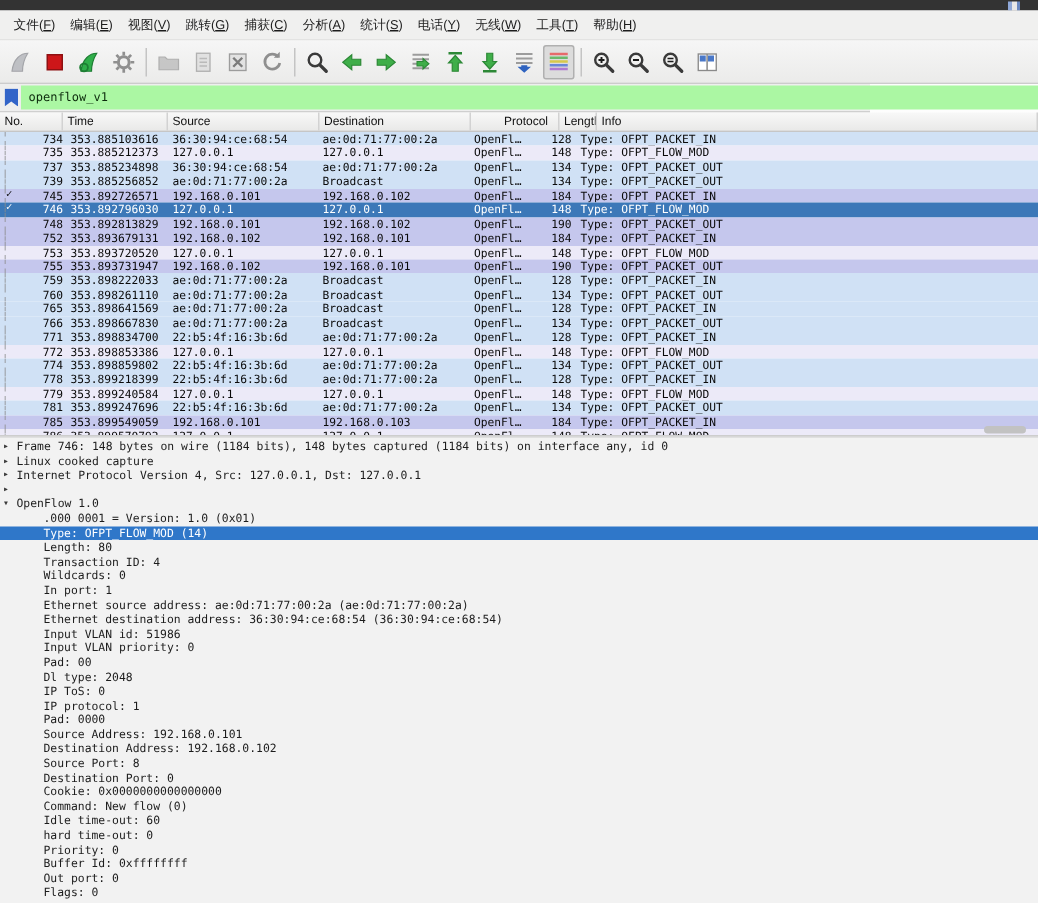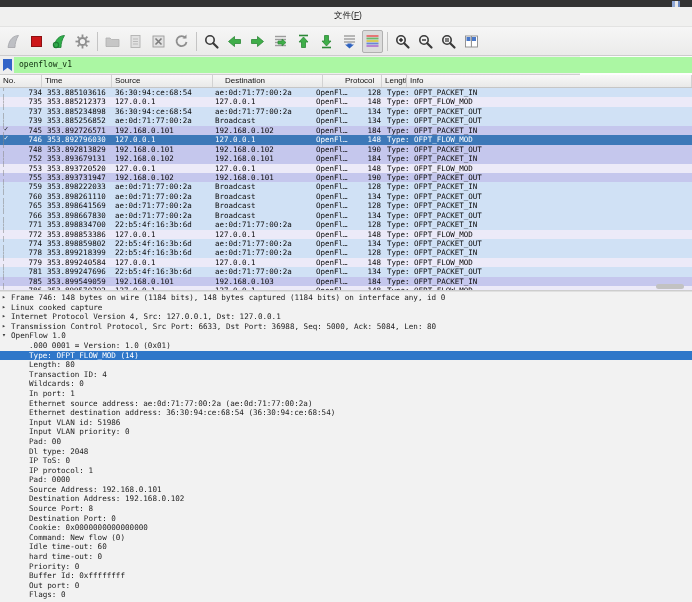--- a/index.html
+++ b/index.html
@@ -7,21 +7,21 @@
   body { font-family:"Liberation Sans", sans-serif; background:#ffffff; position:relative; }
   #app { position:absolute; inset:0; width:692px; height:602px; background:#fdfdfd; }
 
   
   .titlestrip { position:absolute; left:0; top:0; width:692px; height:7px; background:#333333; }
   .titlestrip .mini-ic { position:absolute; left:672px; top:1px; width:8px; height:6px;
     background:linear-gradient(90deg,#8fa8d8 0 3px,#e8e8e8 3px 6px,#6a88c0 6px); }
 
   
   .menubar { position:absolute; left:0; top:7px; width:692px; height:20px; background:#f0f0ef;
-    display:flex; align-items:center; padding-left:4px; border-bottom:1px solid #e3e3e2;flex-direction:column; }
+    display:flex; align-items:center; padding-left:4px; border-bottom:1px solid #e3e3e2; }
   .menu-item { font-size:8.5px; color:#1c1c1c; padding:3px 5px; white-space:nowrap; cursor:default; }
   .menu-item u { text-decoration:underline; }
 
   
   .toolbar { position:absolute; left:0; top:27px; width:692px; height:29px;
     background:linear-gradient(#f6f6f6,#ebebea); border-bottom:1px solid #cccccc;
     display:flex; align-items:center; padding-left:3px; }
   .tb-btn { width:21px; height:23px; display:flex; align-items:center; justify-content:center;
     margin-right:2px; border-radius:2px; }
   .tb-btn.pressed { background:#dcdcdc; border:1px solid #b0b0b0; }
@@ -267,21 +267,21 @@
 
   <div class="filterbar">
     <div class="bookmark"></div>
     <div class="filter-input">openflow_v1</div>
   </div>
 
   <div class="pl-header">
       <div class="hcell" style="width: 42px;">No.</div>
       <div class="hcell" style="width: 70px;">Time</div>
       <div class="hcell" style="width: 101px;">Source</div>
-      <div class="hcell" style="width: 101px; margin-left: 9px;">Destination</div>
+      <div class="hcell" style="width: 101px;">Destination</div>
       <div class="hcell" style="width: 40px; margin-left: 19px;">Protocol</div>
       <div class="hcell" style="width: 25px;">Length</div>
       <div class="hcell" style="flex: 1 1 0%;">Info</div>
     </div>
 
   <div class="plist">
       <div class="prow c-b">
         <div class="cell cg"><span class="gl"></span></div>
         <div class="cell cno">734</div>
         <div class="cell cti">353.885103616</div>
@@ -503,21 +503,21 @@
       </div>
     </div>
   <div class="hscroll-thumb"></div>
 
   <div class="splitter"></div>
 
   <div class="details">
       <div class="dline l0"><span class="tw">▸</span><span>Frame 746: 148 bytes on wire (1184 bits), 148 bytes captured (1184 bits) on interface any, id 0</span></div>
       <div class="dline l0"><span class="tw">▸</span><span>Linux cooked capture</span></div>
       <div class="dline l0"><span class="tw">▸</span><span>Internet Protocol Version 4, Src: 127.0.0.1, Dst: 127.0.0.1</span></div>
-      <div class="dline l0"><span class="tw">▸</span><span>Transmission Control Protocol, Src Port: 6633, Dst Port: 36988, Seq: 5000, Ack: 5084, Len: 80</span></div>
+      <div class="dline l0"><span class="tw">▸</span></div>
       <div class="dline l0"><span class="tw">▾</span><span>OpenFlow 1.0</span></div>
       <div class="dline l1"><span>.000 0001 = Version: 1.0 (0x01)</span></div>
       <div class="dline l1 hl"><span>Type: OFPT_FLOW_MOD (14)</span></div>
       <div class="dline l1"><span>Length: 80</span></div>
       <div class="dline l1"><span>Transaction ID: 4</span></div>
       <div class="dline l1"><span>Wildcards: 0</span></div>
       <div class="dline l1"><span>In port: 1</span></div>
       <div class="dline l1"><span>Ethernet source address: ae:0d:71:77:00:2a (ae:0d:71:77:00:2a)</span></div>
       <div class="dline l1"><span>Ethernet destination address: 36:30:94:ce:68:54 (36:30:94:ce:68:54)</span></div>
       <div class="dline l1"><span>Input VLAN id: 51986</span></div>

